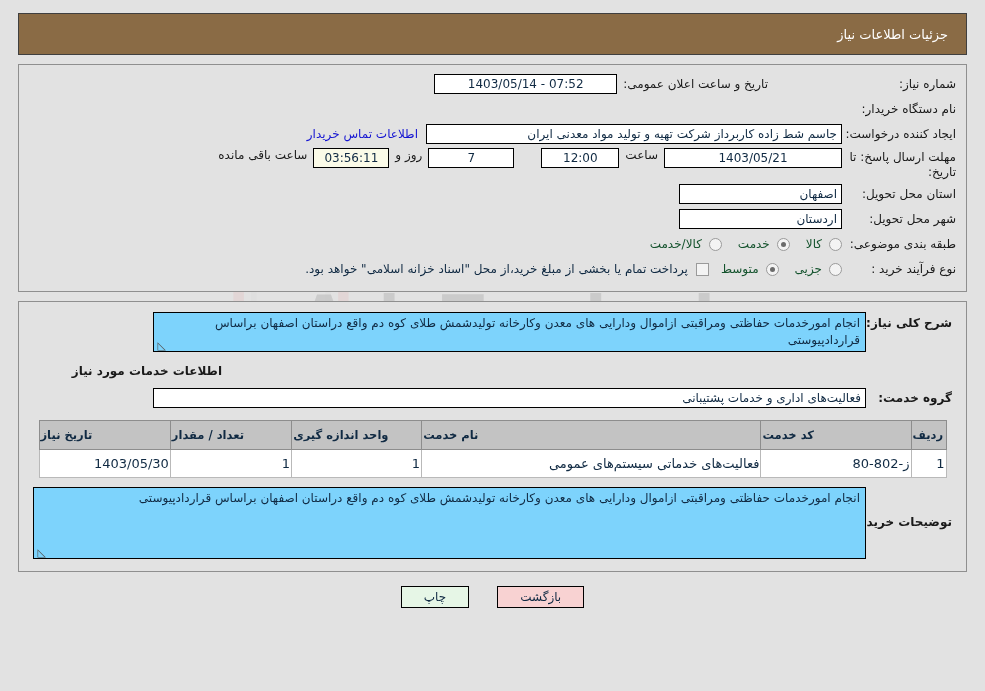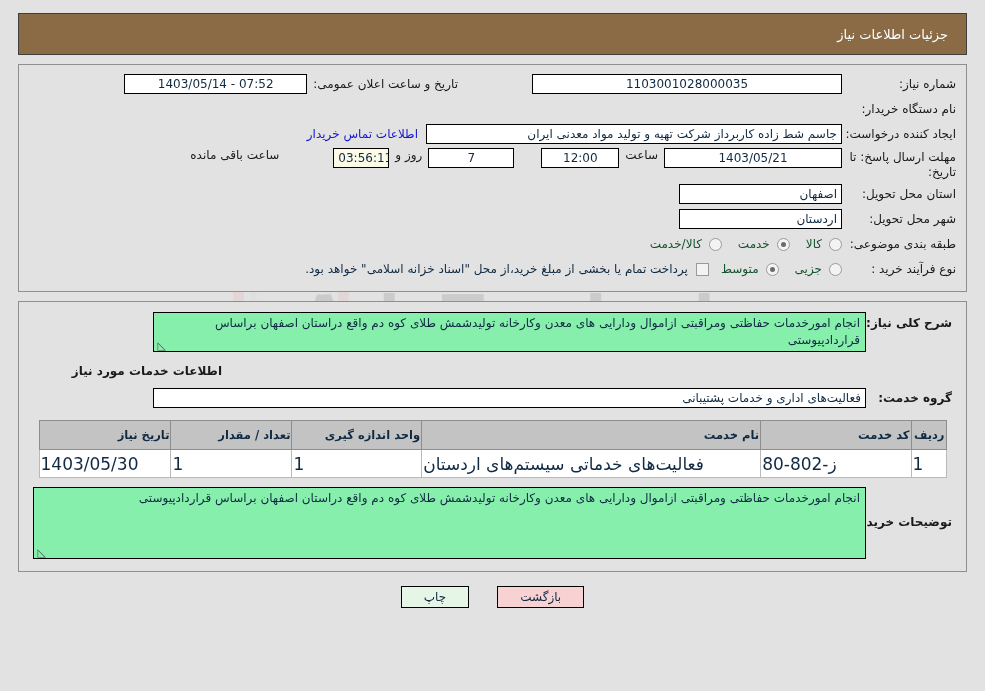--- a/index.html
+++ b/index.html
@@ -186,21 +186,21 @@
   
   .panel-mid { padding: 10px 14px 12px 14px; }
   .bold-lbl {
     font-weight: bold;
     font-size: 12px;
     white-space: nowrap;
     text-align: right;
   }
   .area {
     border: 1px solid #000;
-    background: #86efac;
+    background: #7dd3fc;
     box-sizing: border-box;
     text-align: right;
     padding: 2px 5px 0 5px;
     font-size: 12px;
     color: #102a43;
     line-height: 17px;
     position: relative;
     overflow: hidden;
   }
   .area .grip {
@@ -228,27 +228,27 @@
     background: #ffffff;
     direction: rtl;
   }
   table.grid th {
     background: #c3c3c3;
     border: 1px solid #8d8d8d;
     font-size: 11.5px;
     font-weight: bold;
     height: 26px;
     color: #102a43;
-    text-align: right;
+    text-align: left;
   }
   table.grid td {
     border: 1px solid #b9b9b9;
-    font-size: 17px;
+    font-size: 13px;
     height: 25px;
-    text-align: left;
+    text-align: right;
     color: #102a43;
     background: #ffffff;
   }
   td.ltr { direction: ltr; }
 
   
   .btnbar {
     margin-top: 14px;
     display: flex;
     justify-content: center;
@@ -280,21 +280,20 @@
 <div class="page">
 
   <div class="titlebar">
     <div class="titlebar-text">جزئیات اطلاعات نیاز</div>
   </div>
 
   <div class="panel panel-top">
 
     <div class="row">
       <div class="lbl lbl-r">شماره نیاز:</div>
-      <div class="tbox num" style="width:310px;">1103001028000035</div>
       <div class="inline-lbl" style="margin-right:68px;">تاریخ و ساعت اعلان عمومی:</div>
       <div class="tbox num" style="width:183px;">1403/05/14 - 07:52</div>
     </div>
 
     <div class="row">
       <div class="lbl lbl-r">نام دستگاه خریدار:</div>
     </div>
 
     <div class="row">
       <div class="lbl lbl-r">ایجاد کننده درخواست:</div>
@@ -302,21 +301,21 @@
       <div class="link">اطلاعات تماس خریدار</div>
     </div>
 
     <div class="row" style="align-items:flex-start;">
       <div class="lbl lbl-r" style="white-space:normal;line-height:15px;padding-top:2px;">مهلت ارسال پاسخ: تا تاریخ:</div>
       <div class="tbox num" style="width:178px;">1403/05/21</div>
       <div class="inline-lbl">ساعت</div>
       <div class="tbox num" style="width:78px;">12:00</div>
       <div class="tbox num" style="width:86px;margin-right:27px;">7</div>
       <div class="inline-lbl">روز و</div>
-      <div class="tbox num cream" style="width:56px;margin-left:48px;">03:56:11</div>
+      <div class="tbox num cream" style="width:76px;">03:56:11</div>
       <div class="inline-lbl">ساعت باقی مانده</div>
     </div>
 
     <div class="row">
       <div class="lbl lbl-r">استان محل تحویل:</div>
       <div class="tbox" style="width:163px;">اصفهان</div>
     </div>
 
     <div class="row">
       <div class="lbl lbl-r">شهر محل تحویل:</div>
@@ -374,21 +373,21 @@
           <th style="width:345px;">نام خدمت</th>
           <th style="width:130px;">واحد اندازه گیری</th>
           <th style="width:121px;">تعداد / مقدار</th>
           <th style="width:130px;">تاریخ نیاز</th>
         </tr>
       </thead>
       <tbody>
         <tr>
           <td>1</td>
           <td class="ltr">ز-802-80</td>
-          <td>فعالیت‌های خدماتی سیستم‌های اردستان</td>
+          <td>فعالیت‌های خدماتی سیستم‌های عمومی</td>
           <td>1</td>
           <td>1</td>
           <td class="ltr">1403/05/30</td>
         </tr>
       </tbody>
     </table>
 
     <div style="display:flex;align-items:flex-start;margin-top:9px;">
       <div class="bold-lbl" style="width:86px;flex:0 0 86px;padding-top:28px;">توضیحات خریدار:</div>
       <div class="area" style="width:850px;height:72px;">

